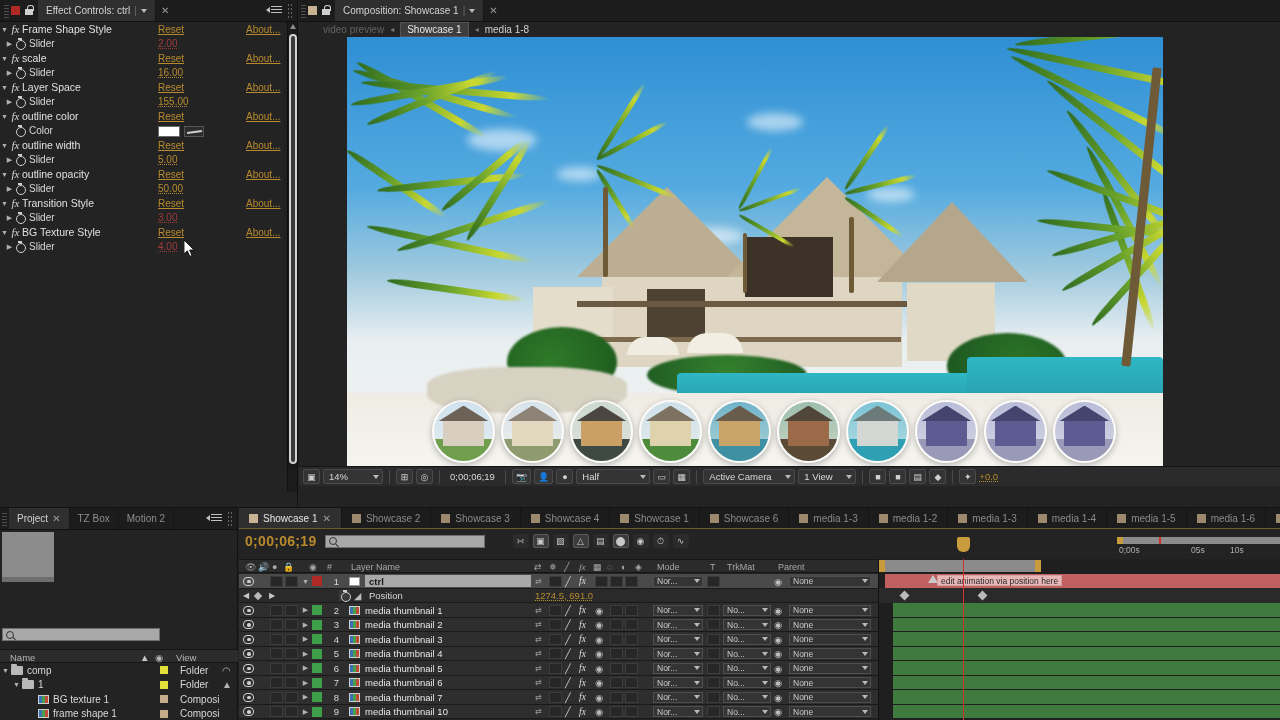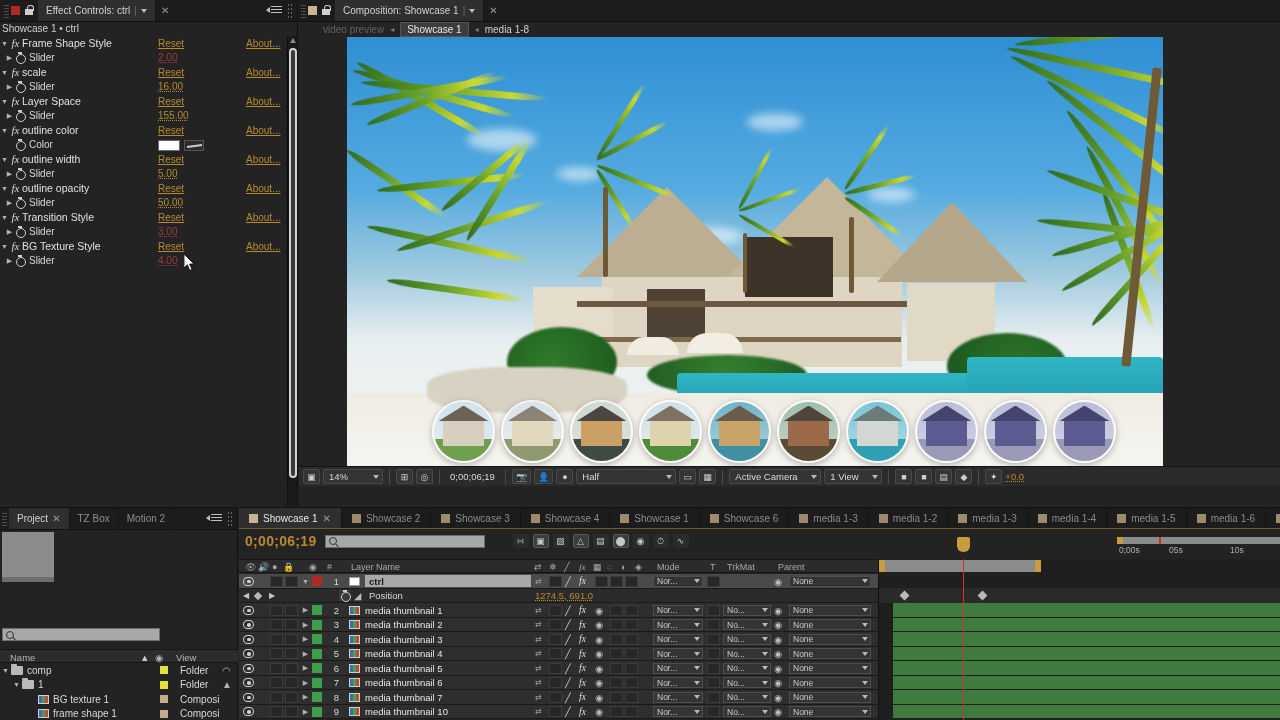--- a/index.html
+++ b/index.html
@@ -393,21 +393,20 @@
         <span style="color:#6a6a6a;">|</span>
         <span class="caret-dn"></span>
       </div>
       <span class="x-close" style="align-self:center;margin-left:5px;">✕</span>
       <div class="tabbar-right">
         <span class="menu-ico"></span>
         <span class="dots-grip"></span>
       </div>
     </div>
 
-    <div id="fx-subhead">Showcase 1 • ctrl</div>
 
     <div id="fx-list">
 
       <div class="fx-row" style="top:0">
         <span class="tw open"></span>
         <span class="fx-ico">fx</span>
         <span class="fx-title">Frame Shape Style</span>
         <span class="fx-reset">Reset</span>
         <span class="fx-about">About...</span>
       </div>
@@ -696,21 +695,21 @@
         </div>
         <div class="tb-sep"></div>
         <div class="tb-btn">⊞</div>
         <div class="tb-btn">◎</div>
         <div class="tb-sep"></div>
         <div class="tb-field">0;00;06;19</div>
         <div class="tb-sep"></div>
         <div class="tb-btn">📷</div>
         <div class="tb-btn">👤</div>
         <div class="tb-btn">●</div>
-        <div class="tb-select" style="width:100px">
+        <div class="tb-select" style="width:74px">
           <span>Half</span>
           <span class="caret-dn"></span>
         </div>
         <div class="tb-btn">▭</div>
         <div class="tb-btn">▦</div>
         <div class="tb-sep"></div>
         <div class="tb-select" style="width:92px">
           <span>Active Camera</span>
           <span class="caret-dn"></span>
         </div>
@@ -871,21 +870,21 @@
 
     <div id="tl-ruler">
       <div style="position:absolute;left:0;top:0;width:402px;height:7px;background:#1b1b1b;">
         <div style="position:absolute;left:3px;top:0;width:390px;height:7px;background:#8b8b8b;border-radius:1px;"></div>
         <div style="position:absolute;left:0;top:0;width:6px;height:7px;background:#c89b3c;"></div>
 
         <div style="position:absolute;left:42px;top:0;width:1.5px;height:7px;background:#d0322d;"></div>
       </div>
       <div style="position:absolute;left:0;top:8px;width:402px;height:14px;font-size:8.5px;color:#b0b0b0;">
         <span style="position:absolute;left:2px;">0;00s</span>
-        <span style="position:absolute;left:52px;">05s</span>
+        <span style="position:absolute;left:74px;">05s</span>
         <span style="position:absolute;left:113px;">10s</span>
 
       </div>
     </div>
 
     <div id="tl-colhead">
       <span class="ch" style="left:6px;">👁</span>
       <span class="ch" style="left:19px;">🔊</span>
       <span class="ch" style="left:33px;">●</span>
       <span class="ch" style="left:44px;">🔒</span>
@@ -1460,20 +1459,24 @@
           </span>
       </div>
     </div>
 
     <div style="position:absolute;left:639px;top:51px;width:402px;height:162px;background:#1f1f1f;border-left:1px solid #111;">
 
       <div style="position:absolute;left:2px;top:1px;width:160px;height:12px;background:#8b8b8b;"></div>
       <div style="position:absolute;left:0px;top:1px;width:6px;height:12px;background:#c89b3c;"></div>
       <div style="position:absolute;left:156px;top:1px;width:6px;height:12px;background:#c89b3c;"></div>
 
+      <div style="position:absolute;left:6px;top:15px;width:396px;height:13.5px;background:#c06060;">
+        <div style="position:absolute;left:43px;top:1px;width:0;height:0;border-left:5px solid transparent;border-right:5px solid transparent;border-bottom:8px solid #c9c9c9;"></div>
+        <div style="position:absolute;left:52px;top:1px;height:11px;background:#e8b8b8;border:1px solid #d0a0a0;color:#2a2a2a;font-size:8.5px;display:flex;align-items:center;padding:0 3px;white-space:nowrap;">edit animation via position here</div>
+      </div>
 
       <div style="position:absolute;left:0;top:29px;width:402px;height:14.5px;background:#2a2a2a;">
         <span class="kf-diamond" style="position:absolute;left:22px;top:4px;"></span>
         <span class="kf-diamond" style="position:absolute;left:100px;top:4px;"></span>
       </div>
 
       <div class="bar-green" style="left:14px;top:44px;width:388px;"></div>
       <div class="bar-green" style="left:14px;top:58.5px;width:388px;"></div>
       <div class="bar-green" style="left:14px;top:73px;width:388px;"></div>
       <div class="bar-green" style="left:14px;top:87.5px;width:388px;"></div>

